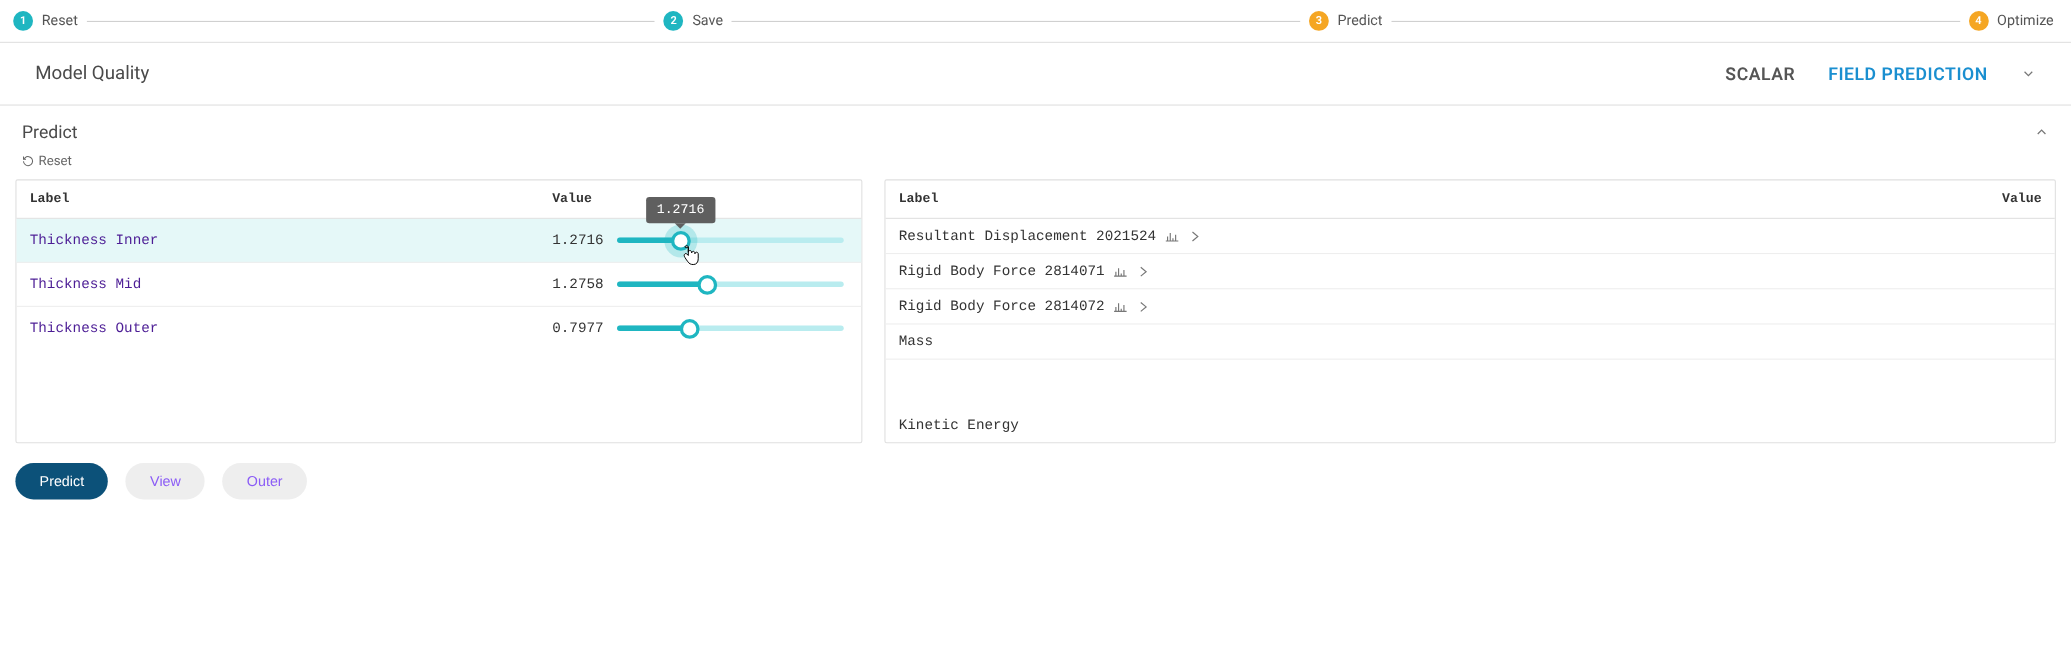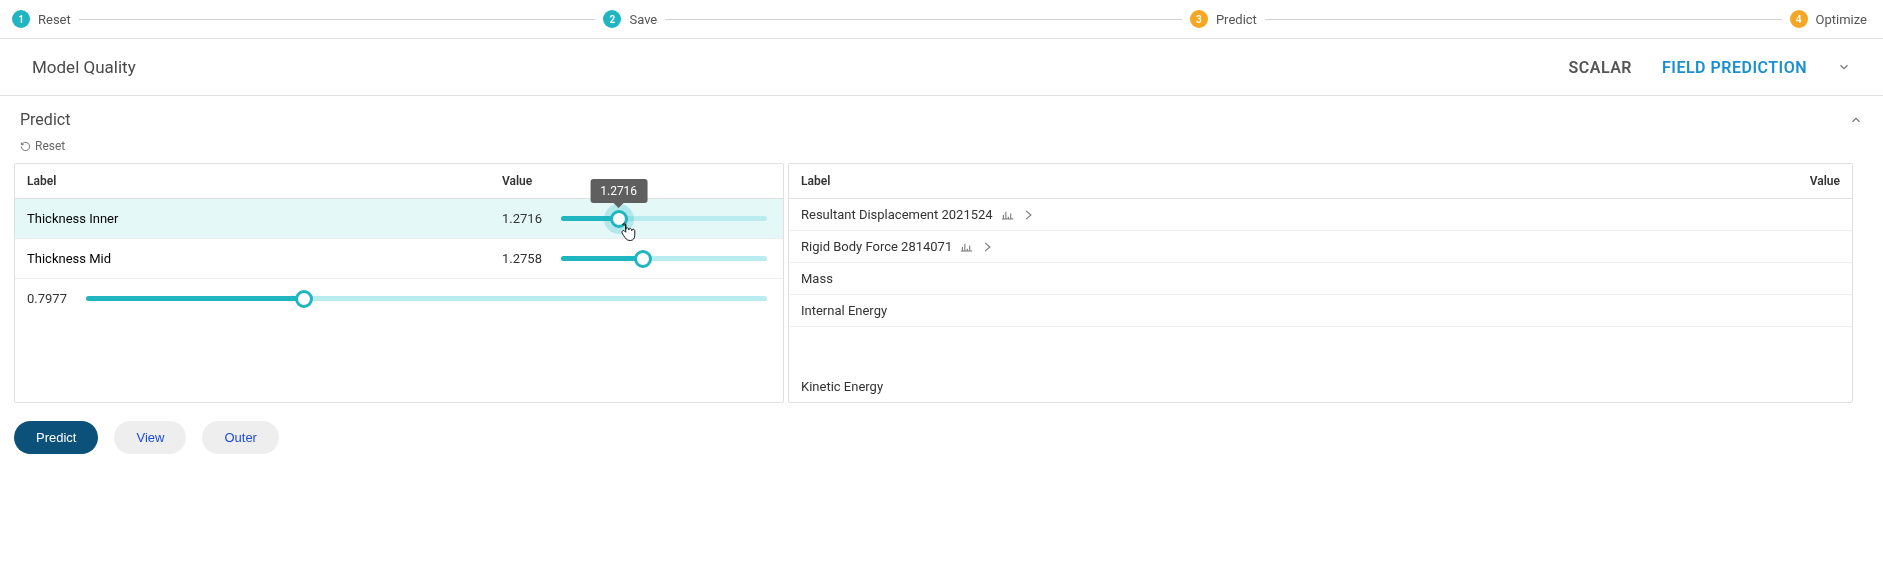--- a/index.html
+++ b/index.html
@@ -108,22 +108,23 @@
   .reset-icn {
     width: 11px;
     height: 11px;
     display: inline-block;
   }
   .reset-icn svg { width: 100%; height: 100%; stroke: #666; stroke-width: 2; fill: none; }
 
   
   .panels {
     display: flex;
-    gap: 4px;
-    padding: 0 30px 18px 14px;
+    gap: 20px;
+    padding: 0 14px 18px 14px;
+    font-family: Liberation Mono, monospace;
   }
   .panel {
     border: 1px solid #e0e0e0;
     border-radius: 2px;
     flex: 1;
   }
   .panel.left { flex: 0 0 770px; }
   .panel.right { flex: 1; }
   .panel-head {
     display: flex;
@@ -141,21 +142,21 @@
   
   .input-row {
     display: flex;
     align-items: center;
     padding: 12px 12px;
     border-bottom: 1px solid #eee;
     position: relative;
   }
   .input-row:last-child { border-bottom: none; }
   .input-row.highlight { background: #e5f8f8; }
-  .input-label { flex: 0 0 475px; color: #000000; font-size: 13px; }
+  .input-label { flex: 0 0 475px; color: #4c1d95; font-size: 13px; }
   .input-value { flex: 0 0 55px; color: #333; font-size: 13px; }
   .slider-wrap { flex: 1; position: relative; padding: 0 4px; }
 
   .slider-track {
     position: relative;
     height: 5px;
     border-radius: 3px;
     background: #b9ecef;
   }
   .slider-fill {
@@ -240,21 +241,21 @@
     padding: 9px 22px;
     font-size: 13px;
     cursor: pointer;
   }
   .btn.primary {
     background: #0c5179;
     color: #fff;
   }
   .btn.disabled {
     background: #eee;
-    color: #1d4ed8;
+    color: #8b5cf6;
     cursor: default;
   }
 </style>
 </head>
 <body>
 
 <div class="stepper">
   <div class="step">
     <div class="step-circle teal">1</div>
     <div class="step-label">Reset</div>
@@ -337,20 +338,21 @@
             <div class="input-label">Thickness Mid</div>
             <div class="input-value">1.2758</div>
             <div class="slider-wrap">
               <div class="slider-track">
                 <div class="slider-fill" style="width: 40%;"></div>
                 <div class="slider-thumb" style="left: 40%;"></div>
               </div>
             </div>
           </div>
           <div class="input-row">
+            <div class="input-label">Thickness Outer</div>
             <div class="input-value">0.7977</div>
             <div class="slider-wrap">
               <div class="slider-track">
                 <div class="slider-fill" style="width: 32%;"></div>
                 <div class="slider-thumb" style="left: 32%;"></div>
               </div>
             </div>
           </div>
         </div>
     </div>
@@ -378,26 +380,32 @@
               <span class="mini-icon"><svg viewBox="0 0 16 14">
                   <path d="M1 12 h14 M3 12 V7 M6 12 V3 M9 12 V9 M12 12 V5"></path>
                 </svg></span>
               <span class="mini-icon"><svg viewBox="0 0 16 14">
                   <polyline points="5 2 11 7 5 12"></polyline>
                 </svg></span>
             </div>
           </div>
           <div class="out-row">
             <div class="out-label">
-              <span>Mass</span>
+              <span>Rigid Body Force 2814072</span>
+              <span class="mini-icon"><svg viewBox="0 0 16 14">
+                  <path d="M1 12 h14 M3 12 V7 M6 12 V3 M9 12 V9 M12 12 V5"></path>
+                </svg></span>
+              <span class="mini-icon"><svg viewBox="0 0 16 14">
+                  <polyline points="5 2 11 7 5 12"></polyline>
+                </svg></span>
             </div>
           </div>
           <div class="out-row">
             <div class="out-label">
-              <span>Internal Energy</span>
+              <span>Mass</span>
             </div>
           </div>
           <div class="out-row">
             <div class="out-label">
               <span>Kinetic Energy</span>
             </div>
           </div>
         </div>
     </div>
   </div>

